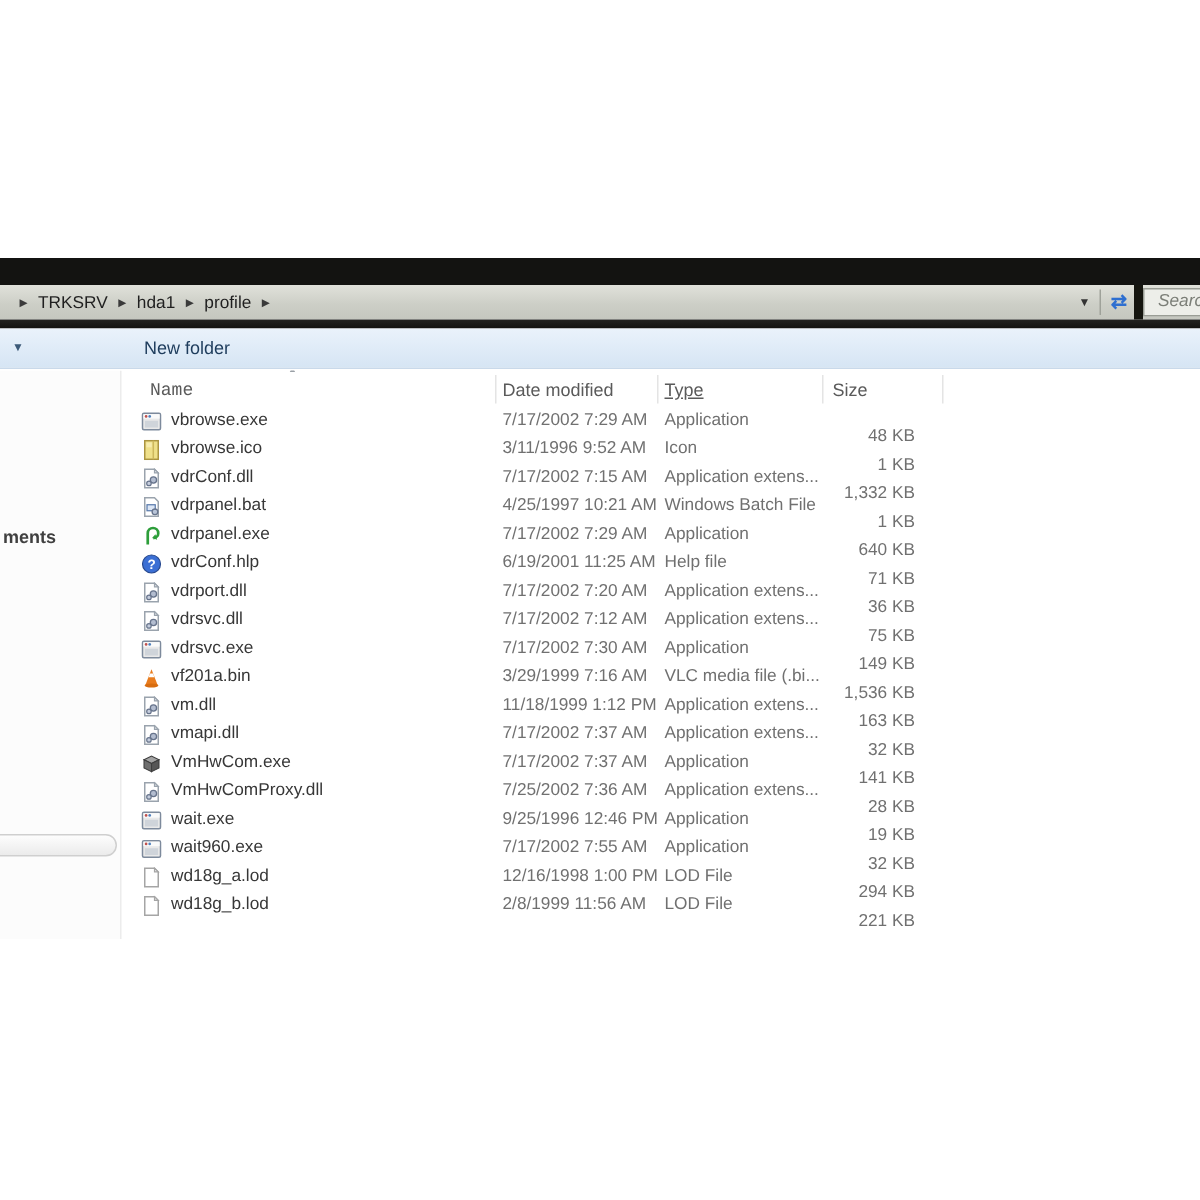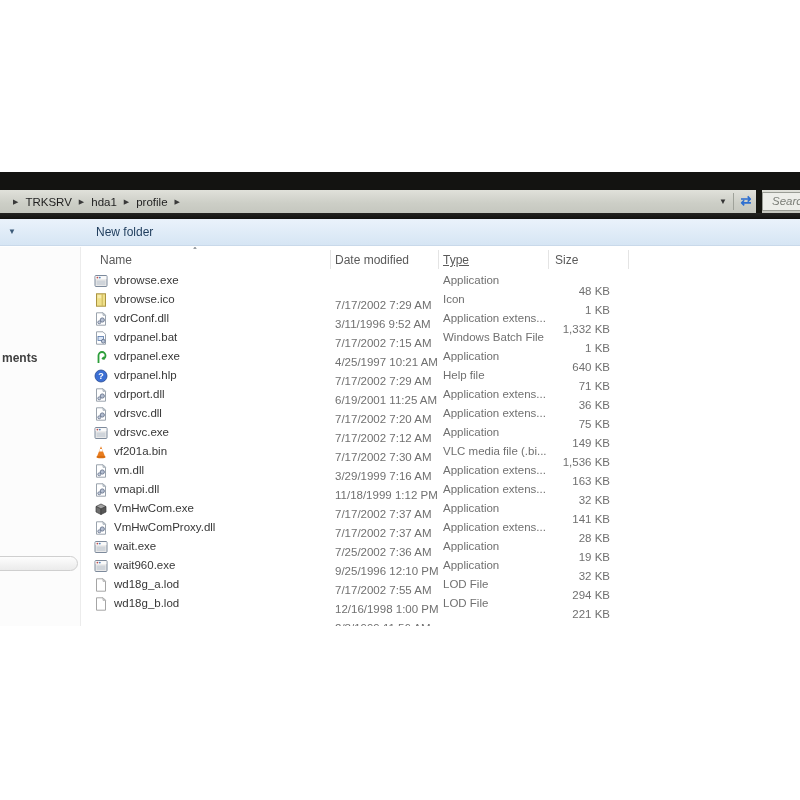--- a/index.html
+++ b/index.html
@@ -43,33 +43,33 @@
   #nav-pane { position:absolute; left:0; top:0; width:80px; height:100%; background:#fcfcfc; }
   #nav-clipped-text { position:absolute; left:2px; top:104px; font-size:12px; color:#404040;font-weight:bold; }
   #nav-scrollbar { position:absolute; left:-8px; top:309px; width:86px; height:15px;
     border:1px solid #cfcfcf; border-radius:8px; background:linear-gradient(#fdfdfd,#ebebeb); }
   #nav-separator { position:absolute; left:80px; top:0; width:1px; height:100%; background:#ececec; }
 
   #file-area { position:absolute; left:88px; top:0; right:0; height:100%; }
   #header-row { position:absolute; left:0; top:0; width:560px; height:25px;
     font-size:12px; color:#5a5a5a; }
   .col-head { position:absolute; top:6px; }
-  #col-name  { left:12px; }
+  #col-name  { left:12px;font-family:Liberation Mono, monospace; }
   #col-date  { left:247px; }
   #col-type  { left:355px;text-decoration:underline; }
   #col-size  { left:467px; }
   .head-sep { position:absolute; top:3px; width:1px; height:19px; background:#e4e4e4; }
   #sort-indicator { position:absolute; left:104px; top:-3px; font-size:6px; color:#9aa0a6; }
 
   #rows { position:absolute; left:0; top:25px; width:560px; }
   .file-row { position:relative; height:19px; font-size:11.5px; }
   .file-icon { position:absolute; left:6px; top:2px; width:14px; height:14px; }
   .file-icon svg { width:14px; height:14px; display:block; }
   .cell-name { position:absolute; left:26px; top:2px; color:#373737; white-space:nowrap; }
-  .cell-date { position:absolute; left:247px; top:2px; color:#707070; white-space:nowrap;margin-top:25px; }
+  .cell-date { position:absolute; left:247px; top:2px; color:#707070; white-space:nowrap; }
   .cell-type { position:absolute; left:355px; top:2px; color:#707070; white-space:nowrap; }
   .cell-size { position:absolute; left:430px; top:2px; width:92px; text-align:right; color:#707070; white-space:nowrap;margin-top:11px; }
 </style>
 </head>
 <body>
 
 <div id="canvas">
 
   <div class="band" style="top:172px; height:18px; background:#131311;"></div>
 
@@ -186,21 +186,21 @@
             <span class="cell-type">Application</span>
             <span class="cell-size">640 KB</span>
           </div>
           <div class="file-row">
             <span class="file-icon">
               <svg viewBox="0 0 14 14">
                 <circle cx="7" cy="7" r="6" fill="#3b6fd4" stroke="#27498f" stroke-width="0.8"></circle>
                 <text x="7" y="10.4" font-size="9" font-family="Liberation Sans, sans-serif" font-weight="bold" fill="#ffffff" text-anchor="middle">?</text>
               </svg>
             </span>
-            <span class="cell-name">vdrpanel.hlp</span>
+            <span class="cell-name">vdrConf.hlp</span>
             <span class="cell-date">6/19/2001 11:25 AM</span>
             <span class="cell-type">Help file</span>
             <span class="cell-size">71 KB</span>
           </div>
           <div class="file-row">
             <span class="file-icon">
               <svg viewBox="0 0 14 14">
                 <path d="M2.5 0.8 h6.5 l2.5 2.5 v9.9 h-9z" fill="#ffffff" stroke="#9aa3ad" stroke-width="1"></path>
                 <path d="M9 0.8 l2.5 2.5 h-2.5z" fill="#dfe3e8" stroke="#9aa3ad" stroke-width="0.8"></path>
                 <circle cx="8.3" cy="8" r="2.1" fill="#b3bdd0" stroke="#67748c" stroke-width="0.9"></circle>
@@ -313,21 +313,21 @@
             <span class="file-icon">
               <svg viewBox="0 0 14 14">
                 <rect x="1" y="1.5" width="12" height="11" rx="1" fill="#e9e9e9" stroke="#7d8a9c" stroke-width="1"></rect>
                 <rect x="1.6" y="2.1" width="10.8" height="3" fill="#fafafa"></rect>
                 <circle cx="3.4" cy="3.6" r="0.9" fill="#c0504d"></circle>
                 <circle cx="5.8" cy="3.6" r="0.9" fill="#4f81bd"></circle>
                 <rect x="2.6" y="6.5" width="8.8" height="4.5" fill="#cfd4da"></rect>
               </svg>
             </span>
             <span class="cell-name">wait.exe</span>
-            <span class="cell-date">9/25/1996 12:10 PM</span>
+            <span class="cell-date">9/25/1996 12:46 PM</span>
             <span class="cell-type">Application</span>
             <span class="cell-size">19 KB</span>
           </div>
           <div class="file-row">
             <span class="file-icon">
               <svg viewBox="0 0 14 14">
                 <rect x="1" y="1.5" width="12" height="11" rx="1" fill="#e9e9e9" stroke="#7d8a9c" stroke-width="1"></rect>
                 <rect x="1.6" y="2.1" width="10.8" height="3" fill="#fafafa"></rect>
                 <circle cx="3.4" cy="3.6" r="0.9" fill="#c0504d"></circle>
                 <circle cx="5.8" cy="3.6" r="0.9" fill="#4f81bd"></circle>

